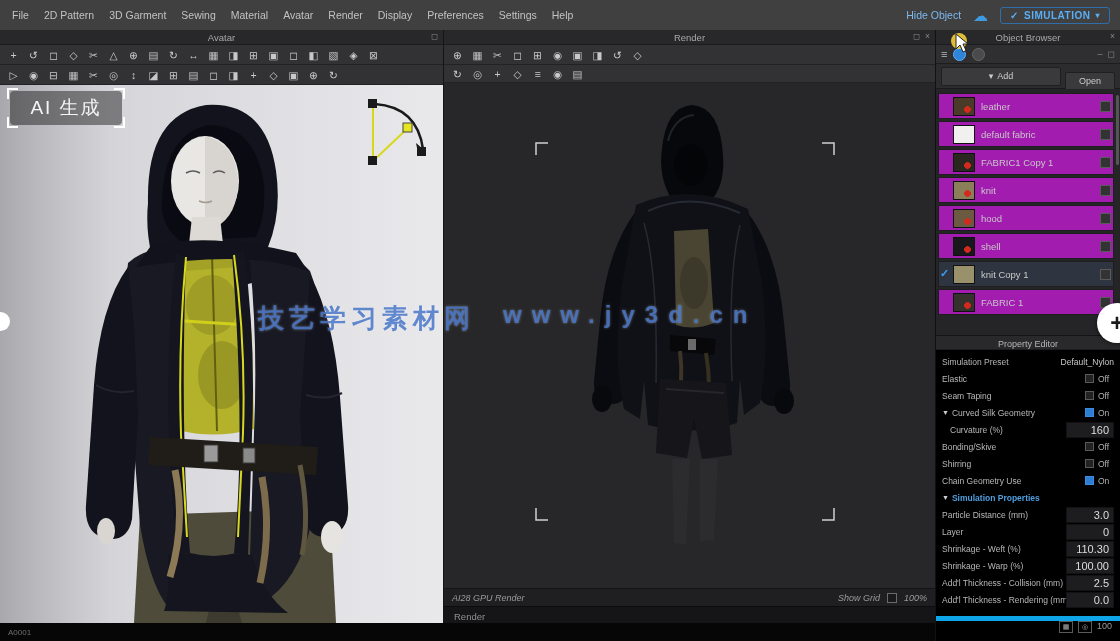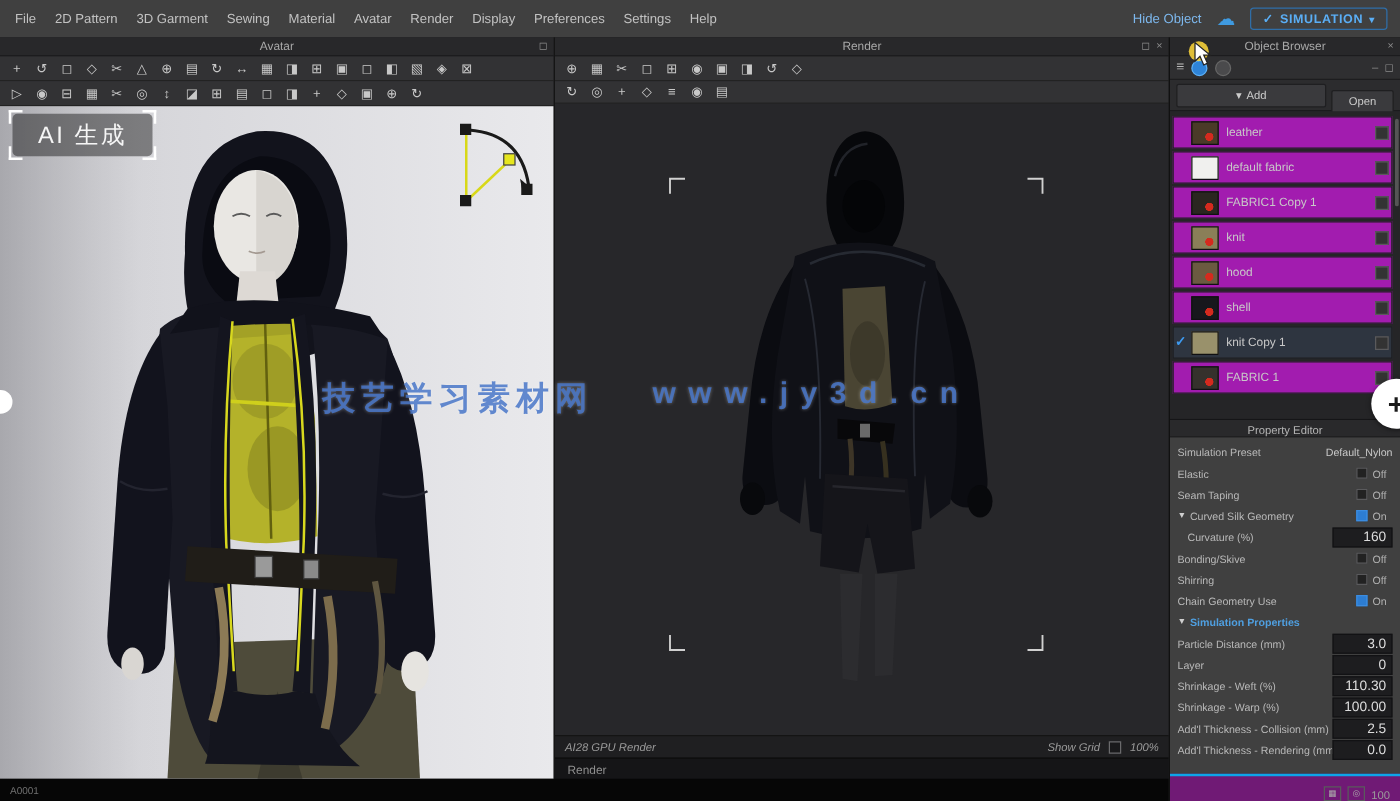--- a/index.html
+++ b/index.html
@@ -77,42 +77,42 @@
   .obj-row.selected{background:#2e3540;}
   .sel-check{position:absolute;left:1px;top:5px;color:#3d9af0;font-size:11px;font-weight:bold;}
   .obj-thumb{width:22px;height:19px;border:1px solid #101012;box-sizing:border-box;position:relative;flex:none;}
   .obj-thumb .mark{position:absolute;right:2px;bottom:2px;width:9px;height:7px;border-radius:50%;
                    background:radial-gradient(circle,#d42a1e 0 55%,transparent 60%);}
   .obj-name{flex:1;color:#c8c8c8;font-size:9.5px;white-space:nowrap;overflow:hidden;}
   .obj-toggle{width:9px;height:9px;border:1px solid #5a5a5c;background:#333;flex:none;margin-right:2px;}
   .scroll-thumb{position:absolute;right:1px;top:6px;width:3px;height:70px;background:#555;border-radius:2px;}
   .pe-titlebar{height:13px;background:#29292b;border-top:1px solid #151517;border-bottom:1px solid #1c1c1e;
                display:flex;align-items:flex-end;justify-content:center;color:#b5b5b5;font-size:9px;}
-  .props{flex:1;background:#404040;padding-top:3px;}
+  .props{flex:1;background:#000000;padding-top:3px;}
   .prow{height:17px;display:flex;align-items:center;padding:0 6px;font-size:8.5px;color:#b8b8b8;}
   .prow .plabel{flex:1;white-space:nowrap;overflow:hidden;}
   .prow .arrow{margin-right:3px;font-size:7px;color:#cfcfcf;}
   .prow.indent{padding-left:14px;}
   .prow.section .plabel{color:#4f9fe0;font-weight:bold;}
   .pval-text{color:#c9c9c9;}
   .num-box{min-width:38px;background:#1d1d1f;border:1px solid #121214;text-align:right;
            padding:1px 4px;color:#ddd;font-size:11px;}
   .chk{width:9px;height:9px;border:1px solid #5a5a5c;background:#222;margin-right:4px;box-sizing:border-box;flex:none;}
   .chk.on{background:#2d7dd2;border-color:#3b8ce0;}
   .toggle-val{width:16px;color:#b0b0b0;}
-  .rp-footer{height:20px;background:#701a75;border-top:2px solid #0ea5e9;display:flex;align-items:flex-end;
+  .rp-footer{height:20px;background:#000000;border-top:5px solid #0ea5e9;display:flex;align-items:flex-start;
              justify-content:flex-end;gap:5px;padding:0 8px;color:#9a9a9a;font-size:9px;}
   .foot-ic{width:12px;height:10px;border:1px solid #5a5a5c;display:flex;align-items:center;
            justify-content:center;font-size:7px;color:#aaa;}
 
   
   .watermark{position:absolute;left:258px;top:301px;display:flex;gap:28px;white-space:nowrap;
              font-size:26px;font-weight:bold;color:rgba(72,118,200,.85);letter-spacing:5px;
              pointer-events:none;text-shadow:0 0 3px rgba(255,255,255,.35);z-index:40;}
-  .watermark .url{letter-spacing:10px;font-size:24px;margin-left:19px;}
+  .watermark .url{letter-spacing:10px;font-size:24px;}
   .next-btn{position:absolute;left:1097px;top:303px;width:40px;height:40px;border-radius:50%;background:#fff;
             color:#1a1a1a;display:flex;align-items:center;justify-content:center;font-size:23px;
             font-weight:bold;z-index:50;box-shadow:0 1px 4px rgba(0,0,0,.5);}
   .left-dot{position:absolute;left:-9px;top:312px;width:19px;height:19px;border-radius:50%;background:#fff;z-index:50;}
   .cursor{position:absolute;left:948px;top:31px;z-index:60;pointer-events:none;}
 </style>
 </head>
 <body>
 
 <div class="app">

